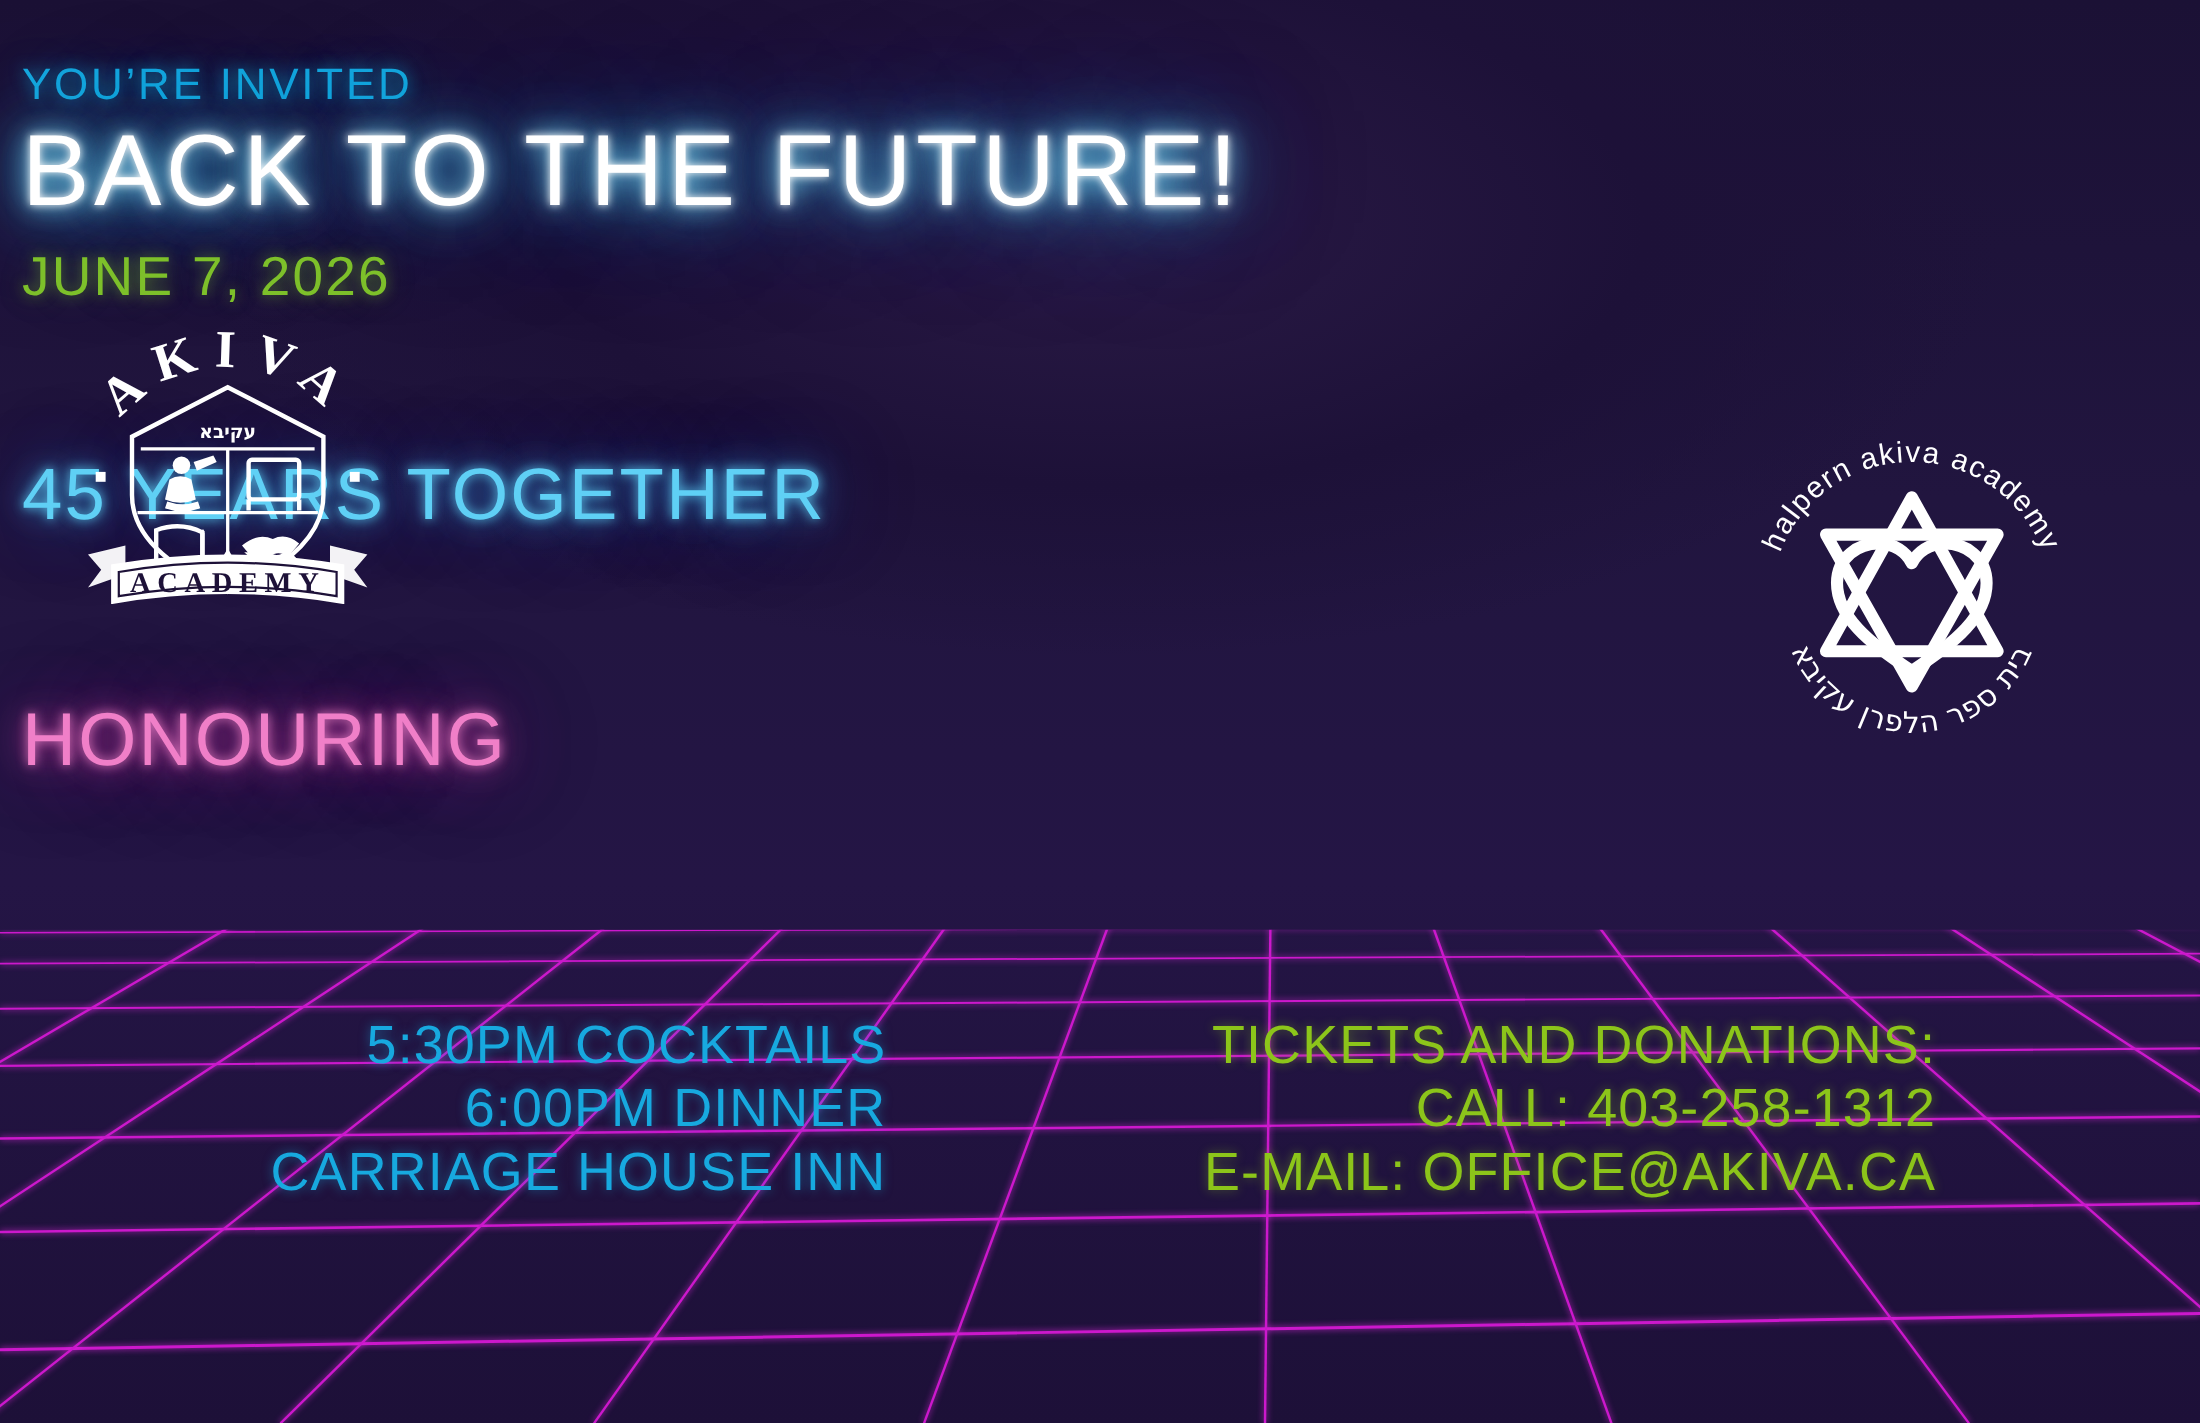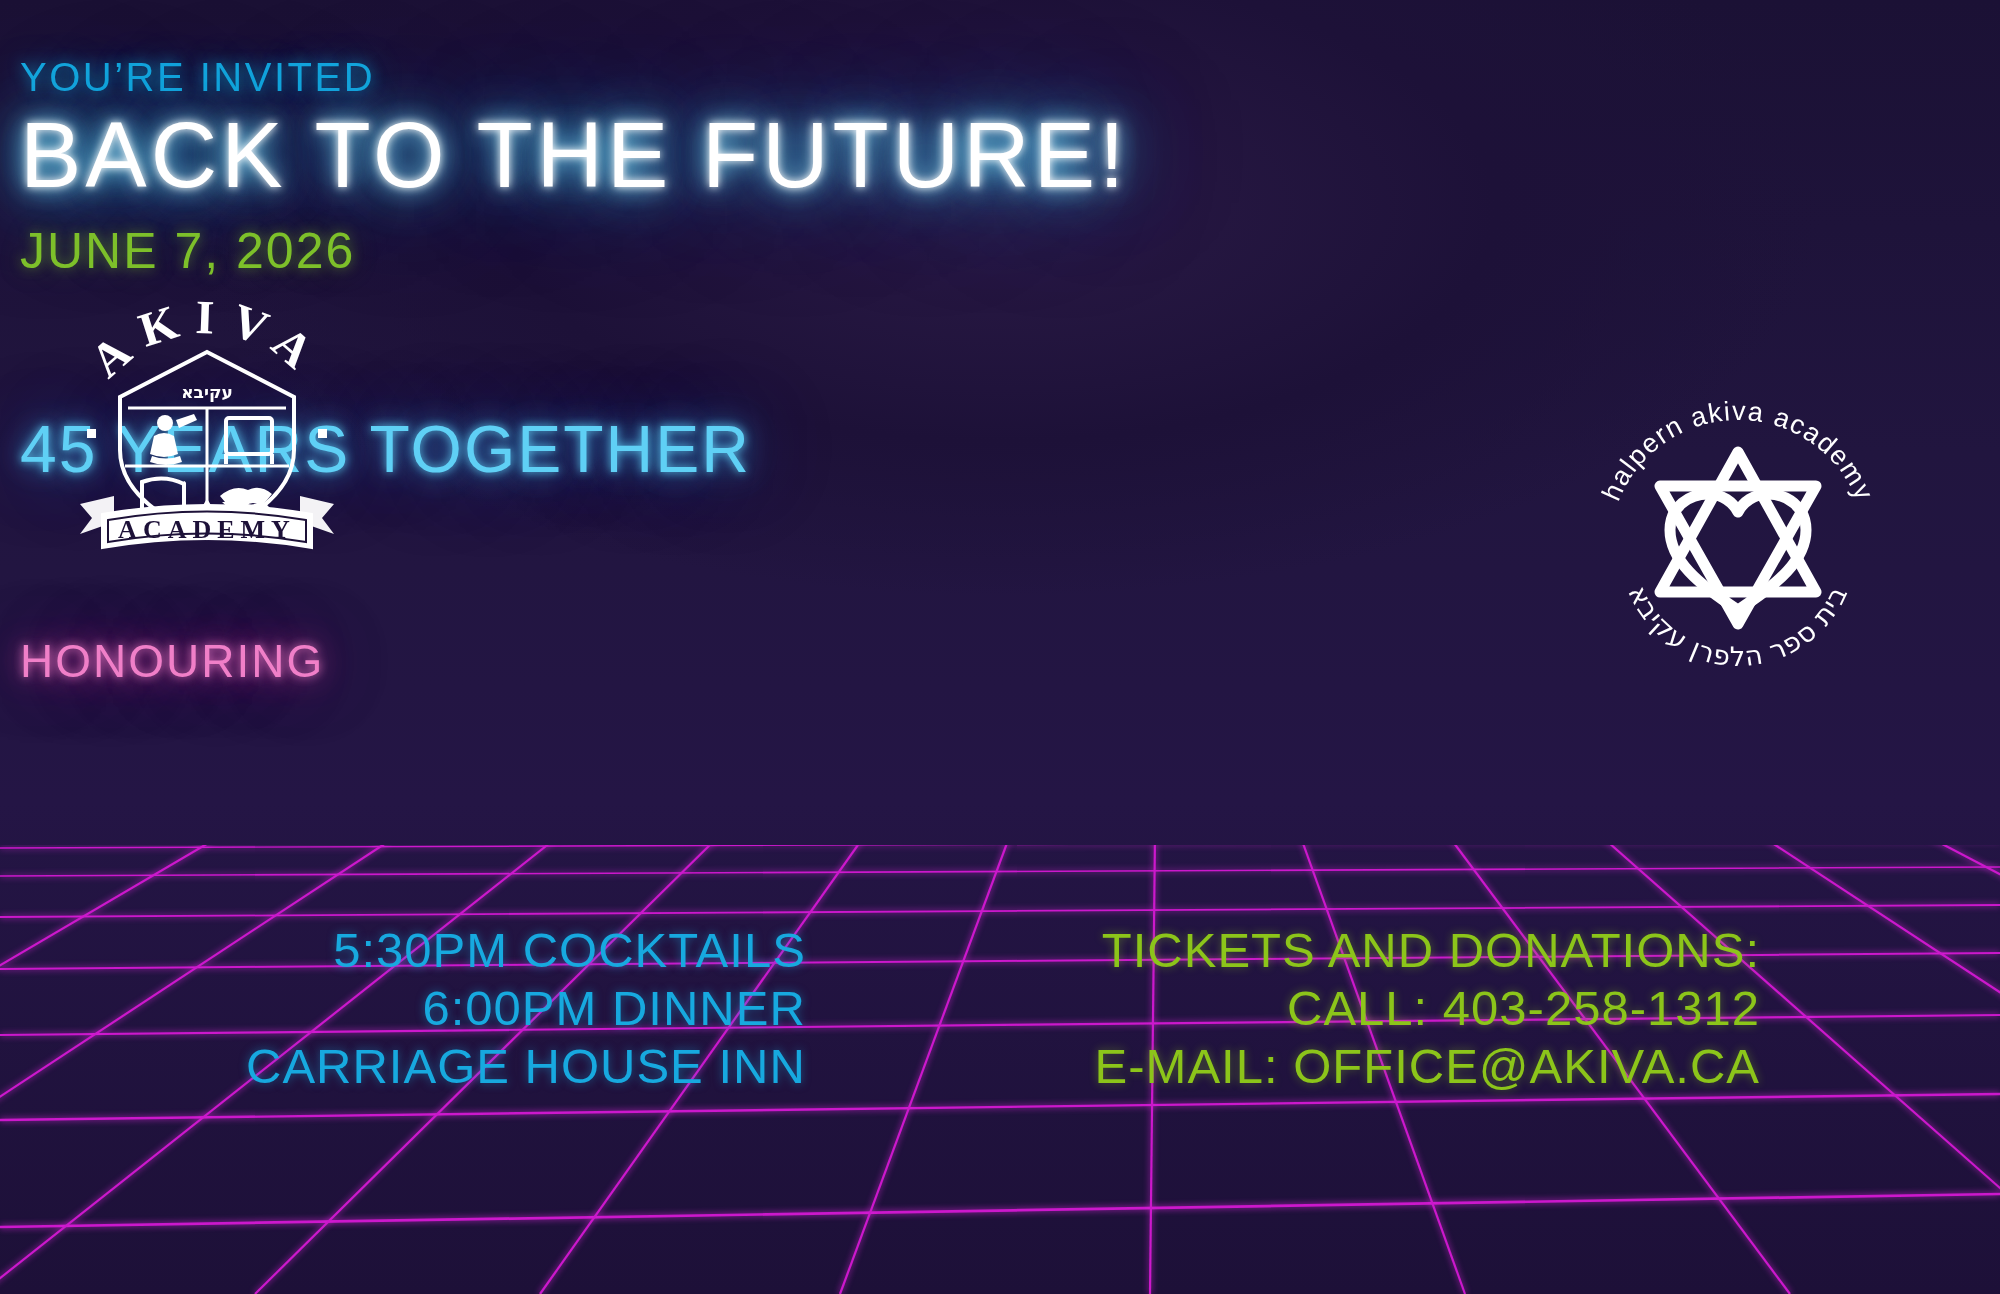--- a/index.html
+++ b/index.html
@@ -75,21 +75,21 @@
     letter-spacing: 2px;
     color: #5fd0f5;
     text-shadow:
       0 0 10px rgba(95,208,245,0.95),
       0 0 26px rgba(60,170,240,0.8),
       0 0 60px rgba(40,130,220,0.55),
       0 0 110px rgba(30,100,200,0.35);
   }
   .honouring {
     top: 637px;
-    font-size: 46px;
+    font-size: 68px;
     line-height: 1.05;
     letter-spacing: 2px;
     color: #f07fc8;
     text-shadow:
       0 0 10px rgba(240,127,200,0.95),
       0 0 28px rgba(228,70,180,0.8),
       0 0 62px rgba(200,40,160,0.55),
       0 0 115px rgba(170,30,140,0.35);
   }
   .info-left {

